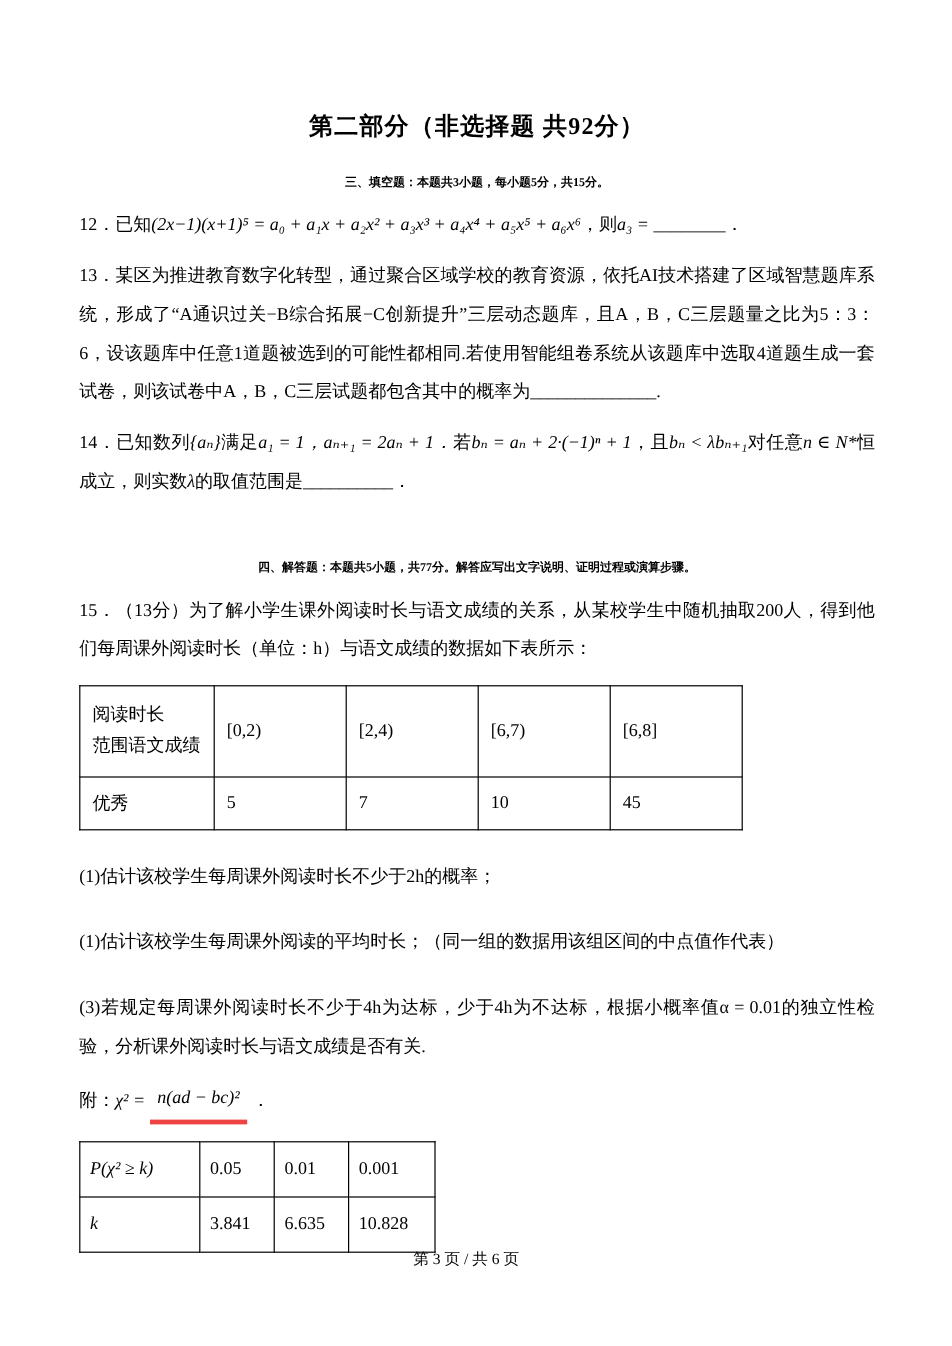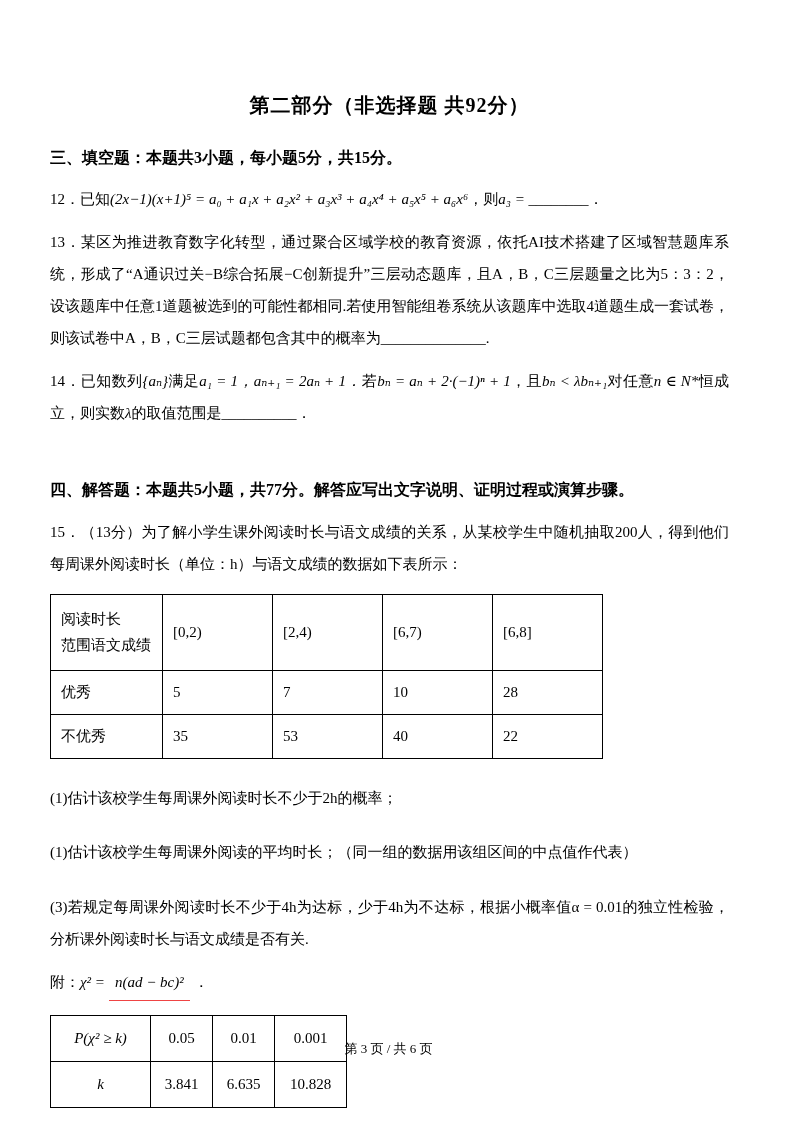--- a/index.html
+++ b/index.html
@@ -6,35 +6,36 @@
   html, body { margin: 0; padding: 0; background: #ffffff; }
   .page {
     position: relative;
     width: 793px;
     height: 1122px;
     margin: 0 auto;
     background: #ffffff;
     color: #000000;
     font-family: "Liberation Serif", "DejaVu Serif", serif;
     font-size: 15px;
-    padding: 92px 64px 0 50px;
+    padding: 92px 64px 0 66px;
     overflow: hidden;
   }
   .title {
     font-size: 20px;
     font-weight: 700;
     text-align: center;
     margin: 0 0 24px 0;
     letter-spacing: 1px;
   }
   .heading {
     font-weight: 700;
-    font-size: 16px;
+    font-size: 10px;
     margin: 10px 0 8px 0;
     line-height: 1.9;
+    text-align: center;
   }
   .heading-gap { margin-top: 46px; }
   p.q {
     margin: 10px 0;
     line-height: 2.15;
     text-align: justify;
   }
   p.sub { margin: 25px 0; line-height: 1.9; }
   .math { font-style: italic; }
   .blank { white-space: nowrap; }
@@ -50,25 +51,25 @@
   .t1 .cv { width: 110px; }
   .t1 tr.hdr td { height: 76px; }
   .t1 tr.dat td { height: 44px; }
   .t1 .corner div { line-height: 1.7; }
   .frac {
     display: inline-block;
     text-align: center;
     vertical-align: middle;
     margin: 0 4px;
   }
-  .frac .num { display: block; border-bottom: 1px solid #ef4444; padding: 0 6px 2px 6px; }
+  .frac .num { display: block; border-bottom: 4px solid #ef4444; padding: 0 6px 2px 6px; }
   .frac .den { display: block; padding: 2px 6px 0 6px; }
   .t2 td {
     border: 1px solid #000;
-    text-align: center;
+    text-align: left;
     height: 46px;
     font-size: 15px;
     padding: 2px 8px;
   }
   .t2 .lbl { width: 100px; }
   .t2 .v1 { width: 62px; }
   .t2 .v2 { width: 62px; margin-left: 42px; }
   .t2 .v3 { width: 72px; }
   .footer {
     position: absolute;
@@ -84,21 +85,21 @@
 <body>
 
 <div class="page">
 
   <h1 class="title">第二部分（非选择题 共92分）</h1>
 
   <p class="heading"><span>三、填空题：</span><span>本题共3小题，每小题5分，共15分。</span></p>
 
   <p class="q"><span>12．已知</span><span class="math">(2x−1)(x+1)⁵ = a₀ + a₁x + a₂x² + a₃x³ + a₄x⁴ + a₅x⁵ + a₆x⁶</span><span>，则</span><span class="math">a₃ =</span> <span class="blank">________</span><span>．</span></p>
 
-  <p class="q"><span>13．某区为推进教育数字化转型，通过聚合区域学校的教育资源，依托AI技术搭建了区域智慧题库系统，形成了“A通识过关−B综合拓展−C创新提升”三层动态题库，且A，B，C三层题量之比为5：3：2，设该题库中任意1道题被选到的可能性都相同.若使用智能组卷系统从该题库中选取4道题生成一套试卷，则该试卷中A，B，C三层试题都包含其中的概率为______________.</span></p>
+  <p class="q"><span>13．某区为推进教育数字化转型，通过聚合区域学校的教育资源，依托AI技术搭建了区域智慧题库系统，形成了“A通识过关−B综合拓展−C创新提升”三层动态题库，且A，B，C三层题量之比为5：3：6，设该题库中任意1道题被选到的可能性都相同.若使用智能组卷系统从该题库中选取4道题生成一套试卷，则该试卷中A，B，C三层试题都包含其中的概率为______________.</span></p>
 
   <p class="q"><span>14．已知数列</span><span class="math">{aₙ}</span><span>满足</span><span class="math">a₁ = 1，aₙ₊₁ = 2aₙ + 1．</span><span>若</span><span class="math">bₙ = aₙ + 2·(−1)ⁿ + 1</span><span>，且</span><span class="math">bₙ &lt; λbₙ₊₁</span><span>对任意</span><span class="math">n ∈ N*</span><span>恒成立，则实数</span><span class="math">λ</span><span>的取值范围是</span><span class="blank">__________</span><span>．</span></p>
 
   <p class="heading heading-gap"><span>四、解答题：</span><span>本题共5小题，共77分。解答应写出文字说明、证明过程或演算步骤。</span></p>
 
   <p class="q"><span>15．（13分）为了解小学生课外阅读时长与语文成绩的关系，从某校学生中随机抽取200人，得到他们每周课外阅读时长（单位：h）与语文成绩的数据如下表所示：</span></p>
 
   <table class="t1">
     <tbody>
         <tr class="hdr">
@@ -109,28 +110,21 @@
       <td class="cv">[0,2)</td>
       <td class="cv">[2,4)</td>
       <td class="cv">[6,7)</td>
       <td class="cv">[6,8]</td>
     </tr>
     <tr class="dat">
       <td class="c0">优秀</td>
       <td class="cv">5</td>
       <td class="cv">7</td>
       <td class="cv">10</td>
-      <td class="cv">28</td>
-    </tr>
-    <tr class="dat">
-      <td class="c0">不优秀</td>
-      <td class="cv">35</td>
-      <td class="cv">53</td>
-      <td class="cv">40</td>
-      <td class="cv">22</td>
+      <td class="cv">45</td>
     </tr>
   </tbody>
     </table>
 
   <p class="sub"><span>(1)估计该校学生每周课外阅读时长不少于2h的概率；</span></p>
   <p class="sub"><span>(1)估计该校学生每周课外阅读的平均时长；（同一组的数据用该组区间的中点值作代表）</span></p>
   <p class="q"><span>(3)若规定每周课外阅读时长不少于4h为达标，少于4h为不达标，根据小概率值α = 0.01的独立性检验，分析课外阅读时长与语文成绩是否有关.</span></p>
 
   <p class="q"><span>附：</span><span class="math">χ² =</span><span class="frac"><span class="num math">n(ad − bc)²</span></span><span>．</span></p>
 

